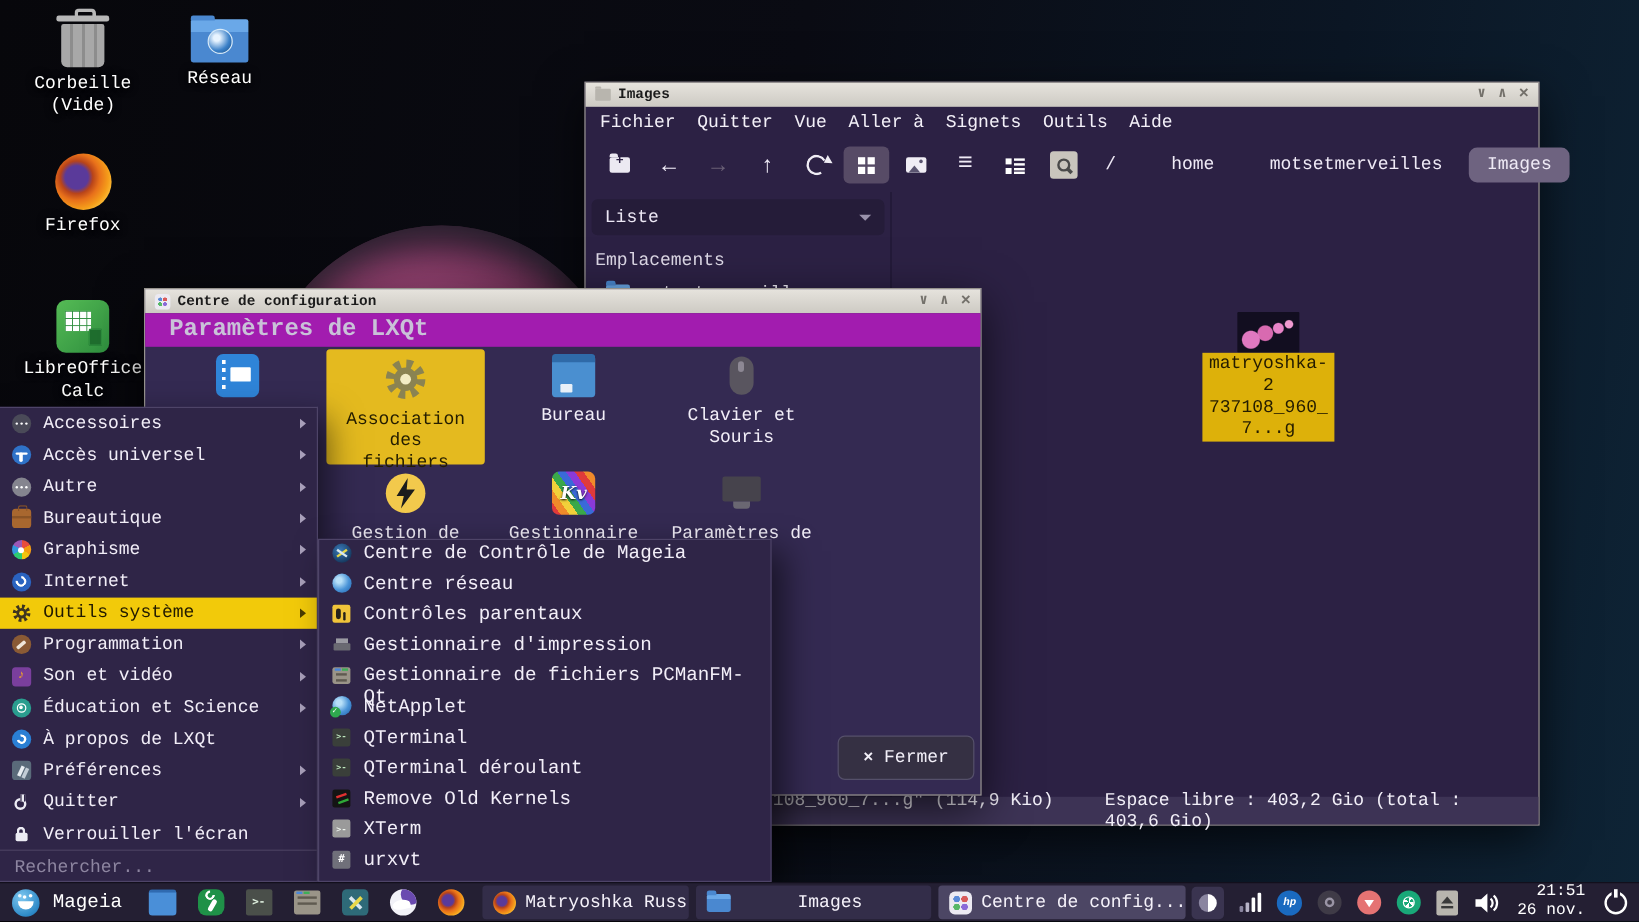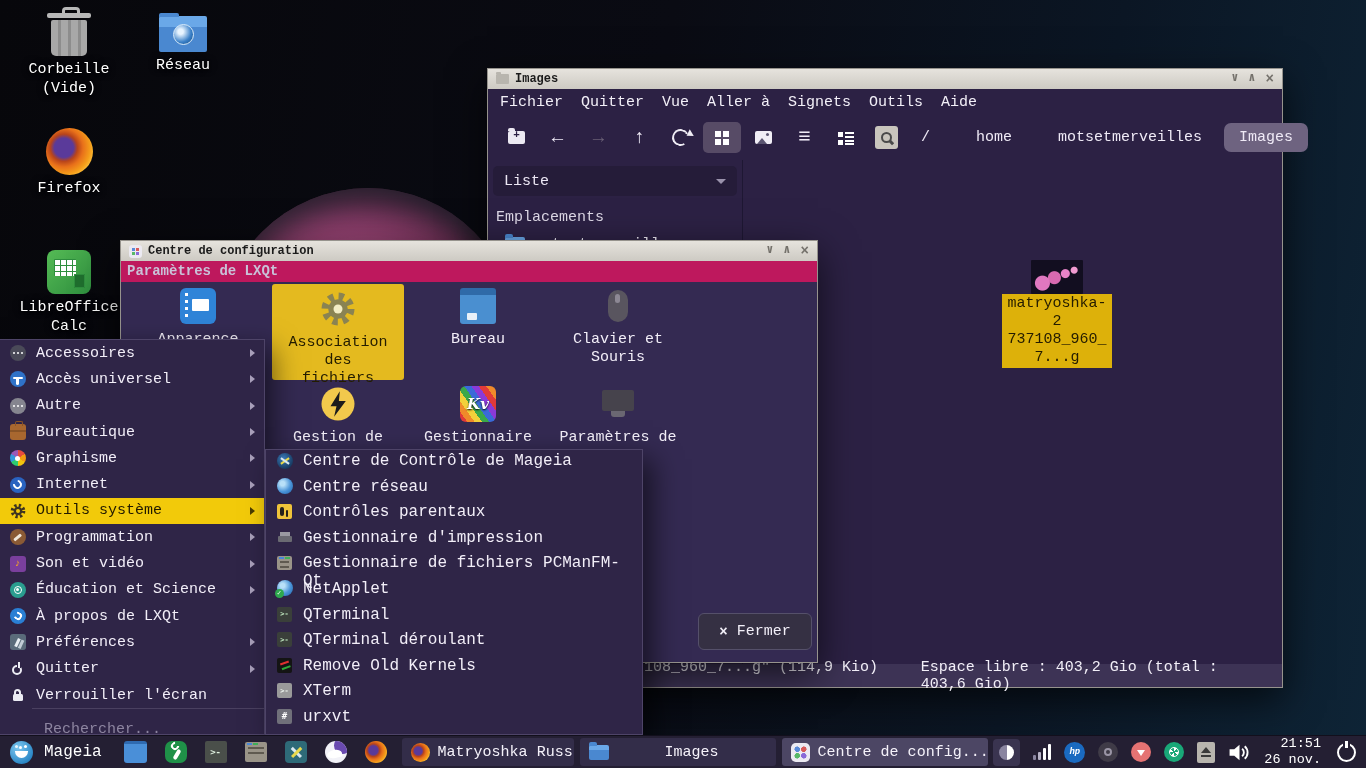--- a/index.html
+++ b/index.html
@@ -83,21 +83,21 @@
     radial-gradient(circle at 22% 68%,#e078c0 0 7px,transparent 8px),
     radial-gradient(circle at 45% 52%,#d86ab0 0 6px,transparent 7px),
     radial-gradient(circle at 66% 40%,#e884c8 0 4px,transparent 5px),
     radial-gradient(circle at 83% 30%,#f09ad0 0 3px,transparent 4px),#120e20;}
   .thumb-label{background:#ddb10a;color:#241c00;font-size:15px;line-height:18px;text-align:center;padding:1px 3px;width:104px;}
   .fm-status{height:23px;background:#3d3355;display:flex;justify-content:space-between;align-items:center;
     padding:0 12px;font-size:15px;color:#f2eff8;flex:none;}
 
   
   .cc{left:120px;top:240px;width:698px;height:423px;background:#342a52;z-index:20;}
-  .cc-header{background:#be185d;color:#c9c2d8;font-weight:bold;font-size:14px;padding:2px 0 3px 6px;flex:none;}
+  .cc-header{background:#a21caf;color:#c9c2d8;font-weight:bold;font-size:20px;padding:2px 0 3px 20px;flex:none;}
   .cc-body{position:relative;flex:1;}
   .tile{position:absolute;width:132px;display:flex;flex-direction:column;align-items:center;
     font-size:15px;color:#f2eef8;text-align:center;line-height:1.2;}
   .tile .ticon{width:36px;height:36px;margin-bottom:7px;position:relative;flex:none;}
   .tile-sel{background:#e4ba1f;border-radius:3px;color:#241d00;height:96px;padding-top:7px;box-sizing:border-box;}
   .ic-appearance{background:#2f84d8;border-radius:6px;}
   .ic-appearance::before{content:"";position:absolute;left:5px;top:5px;width:3px;height:26px;
     background:repeating-linear-gradient(#fff 0 3px,transparent 3px 7px);}
   .ic-appearance::after{content:"";position:absolute;left:12px;top:11px;width:17px;height:12px;background:#fff;border-radius:1px;}
   .ic-bureau{background:#4a8fd0;border-radius:3px;border-top:7px solid #2f6aa8;box-sizing:border-box;}
@@ -149,21 +149,21 @@
   .mi-pref::before{content:"";width:2.5px;height:9px;background:#e8eef2;box-shadow:4px 0 0 #c2cdd6;transform:rotate(25deg);}
   .mi-about{background:#2a7fd4;}
   .mi-about::before{content:"";width:8px;height:8px;border:2px solid #fff;border-radius:50%;border-left-color:transparent;box-sizing:border-box;transform:rotate(30deg);}
   .mi-quit{background:transparent;}
   .mi-quit::before{content:"";position:absolute;left:2.5px;top:4px;width:10px;height:10px;border:2px solid #ececf4;border-radius:50%;box-sizing:border-box;}
   .mi-quit::after{content:"";position:absolute;left:7px;top:1.5px;width:2.5px;height:6px;background:#ececf4;border-left:1.5px solid #2f2547;border-right:1.5px solid #2f2547;}
   .mi-lock{background:transparent;}
   .mi-lock::before{content:"";position:absolute;left:3px;top:7px;width:10px;height:7px;background:#ececf4;border-radius:1.5px;}
   .mi-lock::after{content:"";position:absolute;left:4.5px;top:2px;width:7px;height:7px;border:2px solid #ececf4;border-radius:4px 4px 0 0;border-bottom:none;box-sizing:border-box;}
   .gear-svg{display:block;}
-  .msearch{margin-top:auto;border-top:1px solid #4a4060;height:27px;display:flex;align-items:center;padding:12px 12px;color:#8d85a0;font-size:15px;margin-left:32px;}
+  .msearch{margin-top:auto;border-top:1px solid #4a4060;height:27px;display:flex;align-items:center;padding:6px 12px;color:#8d85a0;font-size:15px;}
 
   
   .submenu{position:absolute;left:265px;top:449px;width:378px;height:286px;background:#2f2547;border:1px solid #4e4468;
     box-sizing:border-box;z-index:31;padding-top:2px;box-shadow:10px 10px 26px rgba(0,0,0,.55);}
   .srow{height:25.6px;display:flex;align-items:flex-start;gap:10px;padding:0 10px;font-size:16px;color:#f2eef8;}
   .sicw{width:17px;height:17px;flex:none;display:flex;align-items:center;justify-content:center;position:relative;}
   .si-mcc{width:16px;height:16px;border-radius:50%;background:radial-gradient(circle at 40% 35%,#3a7ab8,#16385e 75%);position:relative;}
   .si-mcc::before{content:"";position:absolute;left:3px;top:7px;width:10px;height:2px;background:#e8d84a;transform:rotate(-35deg);}
   .si-mcc::after{content:"";position:absolute;left:3px;top:7px;width:10px;height:2px;background:#d8e8f0;transform:rotate(35deg);}
   .glb{width:16px;height:16px;border-radius:50%;background:radial-gradient(circle at 35% 35%,#b8e0f8 0 15%,#4a94d8 55%,#1f5fa8);position:relative;}

